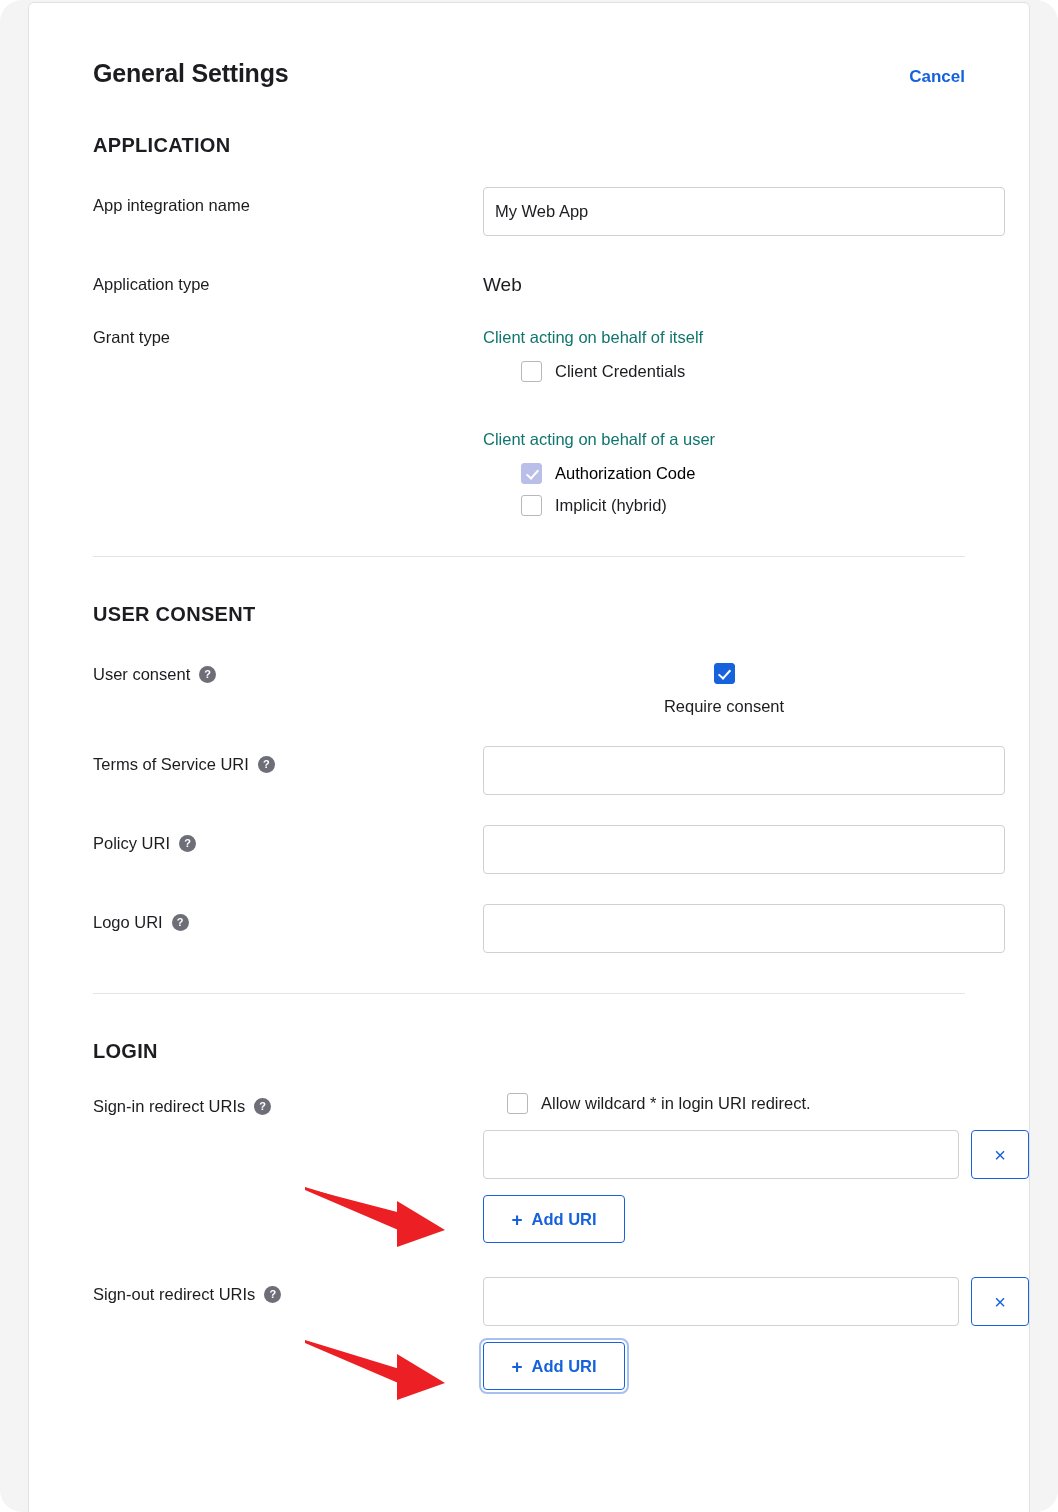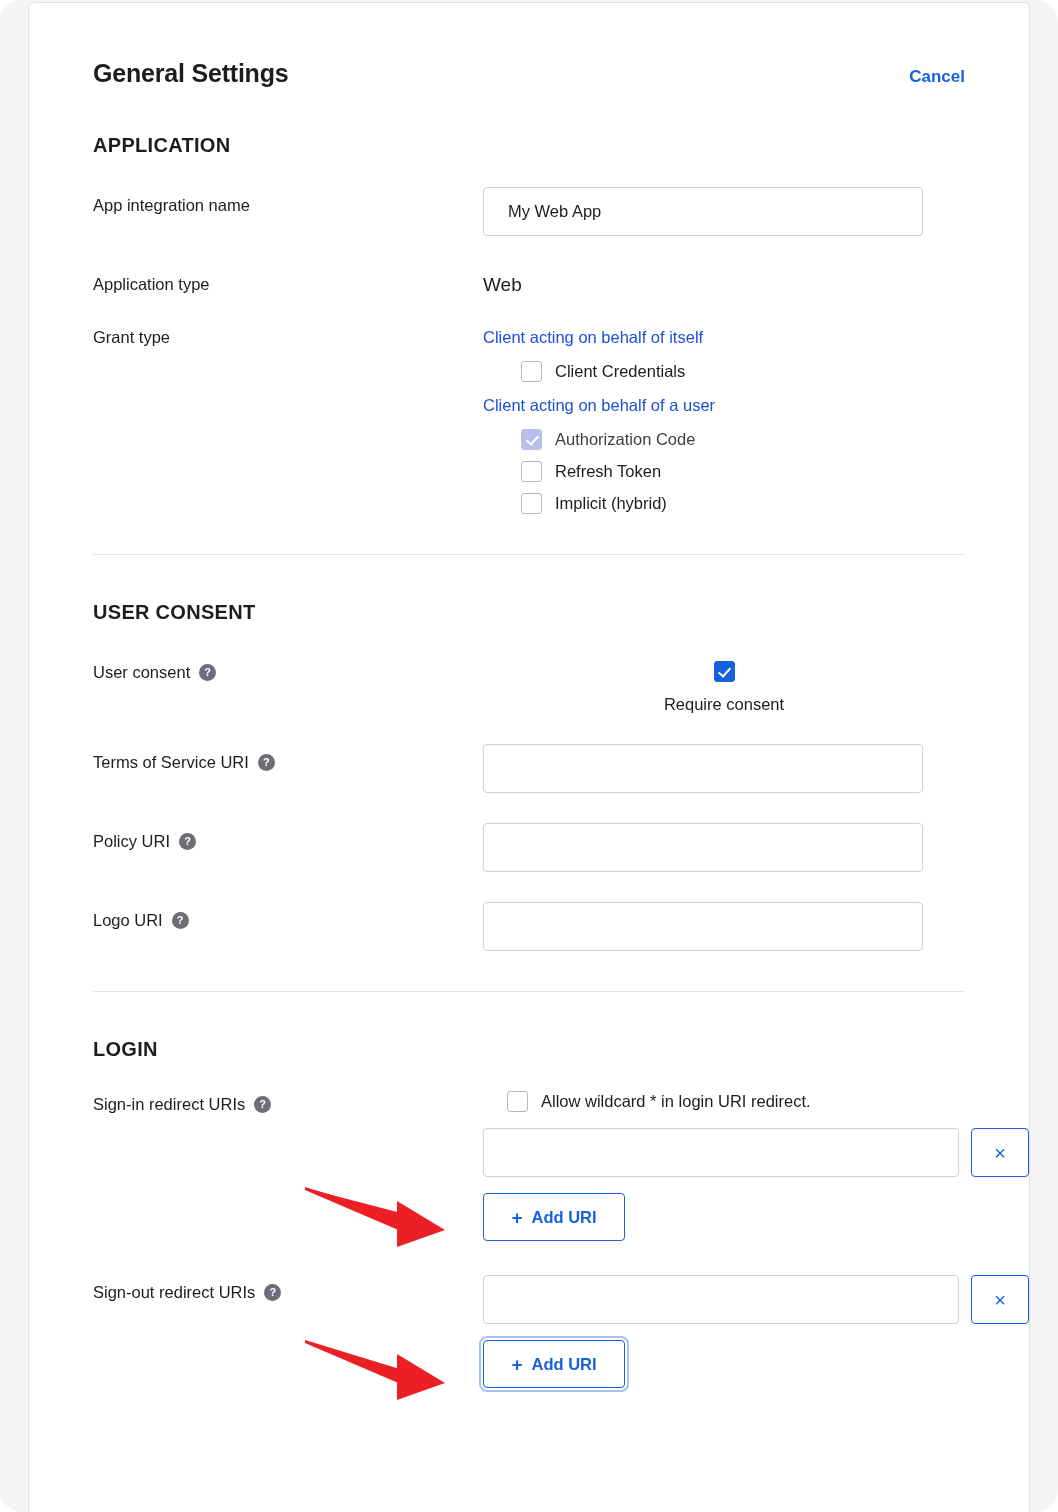--- a/index.html
+++ b/index.html
@@ -92,47 +92,47 @@
     background: #6e6e78;
     color: #ffffff;
     font-size: 11px;
     font-weight: bold;
     line-height: 1;
     cursor: pointer;
     flex: 0 0 17px;
   }
 
   .text-input {
-    width: 440px;
+    width: 522px;
     height: 49px;
     box-sizing: border-box;
     border: 1px solid #d0d0d5;
     border-radius: 4px;
     background: #ffffff;
     font-family: "Liberation Sans", sans-serif;
     font-size: 16.5px;
     color: #1d1d21;
-    padding: 0 24px;
+    padding: 0 11px;
     outline: none;
   }
 
   .static-value {
     font-size: 19px;
     color: #1d1d21;
     padding-top: 8px;
   }
 
   
   .grant-group-label {
     font-size: 16.5px;
-    color: #1d4ed8;
+    color: #0f766e;
     margin-top: 2px;
     margin-bottom: 14px;
   }
-  .grant-group-label.second { margin-top: 14px; }
+  .grant-group-label.second { margin-top: 48px; }
 
   .checkbox-row {
     display: flex;
     align-items: center;
     gap: 13px;
     margin: 11px 0 0 38px;
   }
   .checkbox-row.nonindent { margin-left: 0; }
 
   .cb {
@@ -162,21 +162,21 @@
     width: 5px;
     height: 10px;
     border: solid #ffffff;
     border-width: 0 2.6px 2.6px 0;
     transform: rotate(42deg);
   }
   .cb-label {
     font-size: 16.5px;
     color: #1d1d21;
   }
-  .cb-label.disabled { color: #404040; text-align: right; }
+  .cb-label.disabled { color: #000000; text-align: right; }
 
   
   .divider {
     height: 1px;
     background: #e4e4e7;
     margin-top: 40px;
   }
 
   
   .uri-row {
@@ -282,24 +282,20 @@
             <span class="cb-label">Client Credentials</span>
           </div>
 
           <div class="grant-group-label second">Client acting on behalf of a user</div>
 
           <div class="checkbox-row">
             <span class="cb checked-disabled"></span>
             <span class="cb-label disabled">Authorization Code</span>
           </div>
 
-          <div class="checkbox-row">
-            <span class="cb"></span>
-            <span class="cb-label">Refresh Token</span>
-          </div>
 
           <div class="checkbox-row">
             <span class="cb"></span>
             <span class="cb-label">Implicit (hybrid)</span>
           </div>
         </div>
       </div>
 
       <div class="divider"></div>
 

